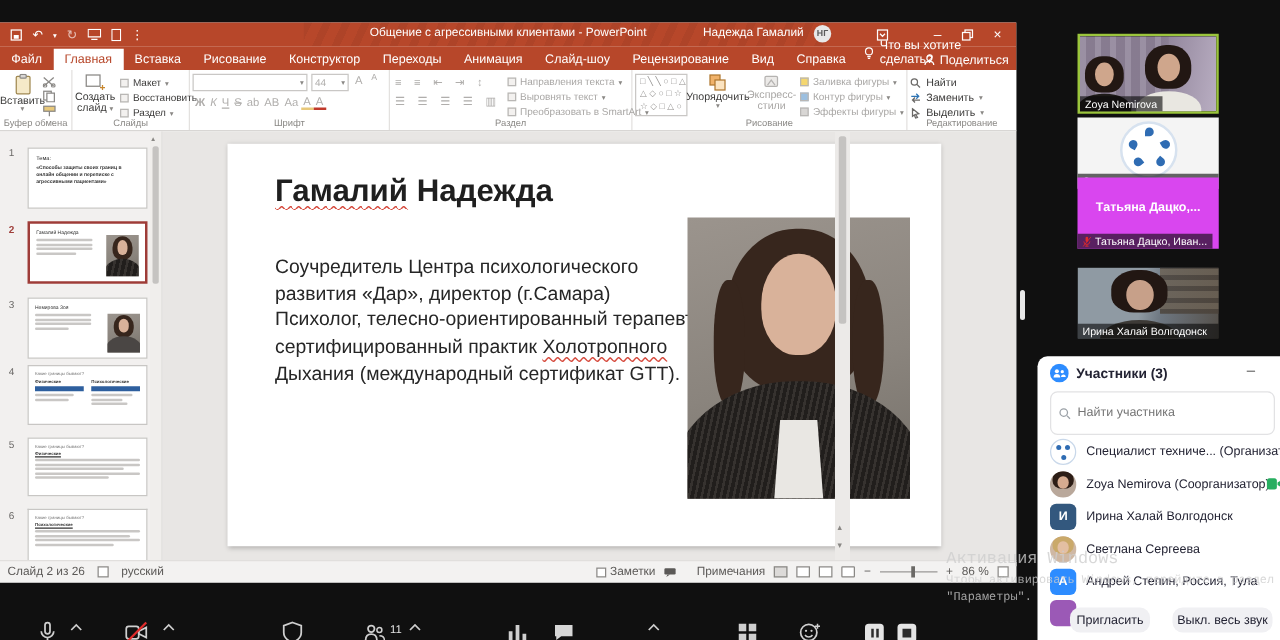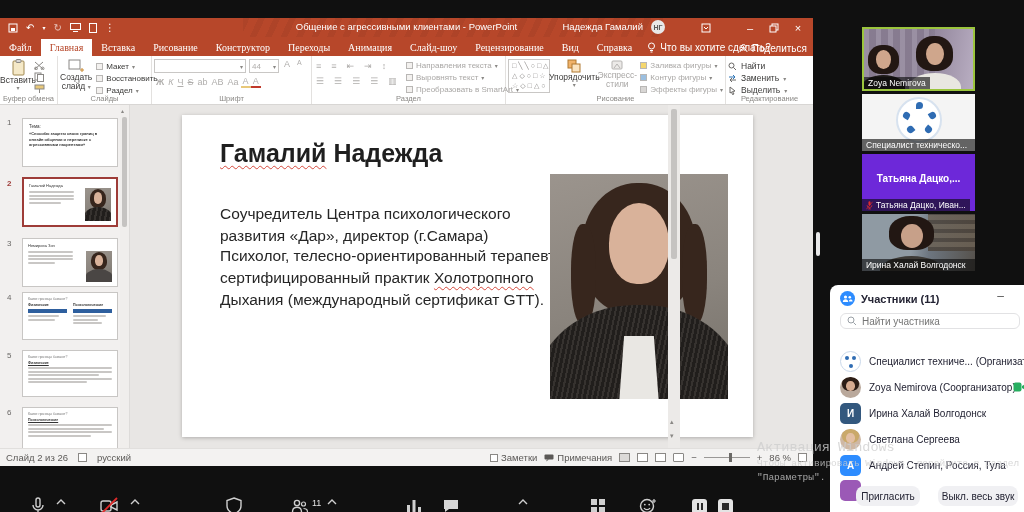--- a/index.html
+++ b/index.html
@@ -12,21 +12,21 @@
   #titlebar { position:absolute; left:0; top:0; width:100%; height:19px; background:#B7472A; color:#fff; }
   #titlebar .pattern { position:absolute; right:150px; top:0; width:420px; height:100%;
       background:repeating-linear-gradient(115deg, rgba(0,0,0,.10) 0 6px, transparent 6px 14px); opacity:.5; }
   .qat { position:absolute; left:8px; top:2px; display:flex; gap:8px; align-items:center; height:15px; color:#fff; font-size:10px; }
   .winttl { position:absolute; left:0; right:0; top:3px; text-align:center; font-size:9.5px; color:#fff; }
   .acct { position:absolute; right:170px; top:3px; font-size:9.5px; color:#fff; }
   .avatar-init { position:absolute; right:148px; top:2px; width:14px; height:14px; border-radius:50%; background:#e8e8e8; color:#5a5a5a; font-size:7px; display:flex; align-items:center; justify-content:center; font-weight:bold; }
   .winbtn { position:absolute; top:0; width:22px; height:19px; display:flex; align-items:center; justify-content:center; color:#fff; font-size:11px; }
 
   #tabrow { position:absolute; left:0; top:19px; width:100%; height:19px; background:#B7472A; display:flex; align-items:flex-end; }
-  .tab { color:#fff; font-size:10px; padding:3px 9px 3px; white-space:nowrap;font-family:Liberation Serif, serif; }
+  .tab { color:#fff; font-size:10px; padding:3px 9px 3px; white-space:nowrap; }
   .tab.active { background:#fff; color:#B7472A; }
   .tellme { display:flex; align-items:center; gap:4px; color:#fff; font-size:10px; padding:3px 6px; }
   .share-top { position:absolute; right:6px; bottom:2px; display:flex; gap:4px; align-items:center; color:#fff; font-size:10px; }
 
   #ribbon { position:absolute; left:0; top:38px; width:100%; height:49px; background:#fff; border-bottom:1px solid #d8d6d4; display:flex; }
   .rgroup { position:relative; height:100%; border-right:1px solid #e3e1df; padding:3px 2px 12px; }
   .rgroup .glabel { position:absolute; bottom:1px; left:0; right:0; text-align:center; font-size:7.5px; color:#8a8885; white-space:nowrap; overflow:hidden; }
   .bigbtn { display:flex; flex-direction:column; align-items:center; font-size:8.5px; color:#3b3a39; text-align:center; line-height:1.1; }
   .smallrow { display:flex; align-items:center; gap:3px; font-size:8px; color:#3b3a39; white-space:nowrap; }
   .dim { color:#a9a7a5; }
@@ -86,21 +86,21 @@
   .p-face { position:absolute; left:26%; top:14%; width:48%; height:44%; background:#cfa68c; border-radius:50%; }
   .p-body { position:absolute; left:-20%; bottom:-28%; width:140%; height:55%; border-radius:50% 50% 0 0; }
   .emblem { position:absolute; left:50%; top:46%; transform:translate(-50%,-50%); width:46px; height:46px; border-radius:50%; background:#fff; border:2px solid #d7e2ef; }
   .emb-dot { position:absolute; width:7px; height:7px; background:#2f6cb3; border-radius:50% 50% 50% 0; }
   .handle { position:absolute; left:3px; top:232px; width:4px; height:24px; background:#e8e8e8; border-radius:2px; }
 
   
   #panel { position:absolute; left:830px; top:285px; width:200px; height:227px; background:#fff; border-radius:8px 0 0 0; z-index:20; color:#232333; }
   .p-header { position:absolute; left:10px; top:6px; display:flex; align-items:center; gap:6px; font-size:11px; font-weight:bold; }
   .p-min { position:absolute; right:26px; top:4px; color:#555; font-size:12px; }
-  .searchbox { position:absolute; left:10px; top:28px; width:180px; height:16px; border:1px solid #e2e2e4; border-radius:6px; background:#fff; display:flex; align-items:center; padding:0 6px; gap:5px; }
+  .searchbox { position:absolute; left:10px; top:28px; width:180px; height:35px; border:1px solid #e2e2e4; border-radius:6px; background:#fff; display:flex; align-items:center; padding:0 6px; gap:5px; }
   .searchbox input { border:none; outline:none; font-size:10px; color:#333; width:140px; font-family:"Liberation Sans",sans-serif; background:transparent; }
   .prow { position:absolute; left:10px; width:200px; height:24px; display:flex; align-items:center; gap:8px; }
   .pav { width:21px; height:21px; border-radius:5px; flex:0 0 auto; display:flex; align-items:center; justify-content:center; color:#fff; font-size:10px; font-weight:bold; position:relative; overflow:hidden; }
   .pname { font-size:10px; color:#232333; white-space:nowrap; }
   .pbtn { position:absolute; height:20px; background:#f0f0f3; border-radius:8px; font-size:10px; color:#232333; display:flex; align-items:center; justify-content:center; border:none; font-family:"Liberation Sans",sans-serif; }
   .mini-face-hair { position:absolute; left:10%; top:2%; width:80%; height:66%; background:#2c1d16; border-radius:45%; }
   .mini-face { position:absolute; left:30%; top:22%; width:40%; height:46%; background:#d6ab90; border-radius:50%; }
 
   
   #toolbar { position:absolute; left:0; top:466px; width:830px; height:46px; z-index:10; }
@@ -501,21 +501,21 @@
 
     <div id="statusbar">
       <span>Слайд 2 из 26</span>
       <span class="vicon" style="width:9px"></span>
       <span>русский</span>
       <div class="right">
         <span style="display:flex;align-items:center;gap:3px">
             <span class="vicon" style="width:8px;height:8px"></span>
             <span>Заметки</span>
           </span>
-        <span style="display:flex;align-items:center;gap:3px">
+        <span style="display:flex;align-items:center;gap:16px">
             <svg width="10" height="8" viewBox="0 0 10 8">
               <rect x="0.5" y="0.5" width="9" height="5" rx="1" fill="#5b5957"></rect>
               <path d="M3 5.5L2 7.5l3-2z" fill="#5b5957"></path>
             </svg>
             <span>Примечания</span>
           </span>
         <span class="vicon active"></span>
         <span class="vicon"></span>
         <span class="vicon"></span>
         <span class="vicon" style="border-radius:1px"></span>
@@ -557,21 +557,21 @@
         <div class="emb-dot" style="left:5px;top:13px;transform:rotate(-60deg)"></div>
         <div class="emb-dot" style="left:31px;top:13px;transform:rotate(60deg)"></div>
         <div class="emb-dot" style="left:9px;top:27px;transform:rotate(-130deg)"></div>
         <div class="emb-dot" style="left:27px;top:27px;transform:rotate(130deg)"></div>
       </div>
       <div class="vlabel" style="right:0">
           <span>Специалист техническо...</span>
         </div>
     </div>
 
-    <div class="tile" style="top:154px;height:57px;background:#6d28d9">
+    <div class="tile" style="top:142px;height:57px;background:#d946ef">
       <div style="position:absolute;left:0;right:0;top:34%;text-align:center;color:#fff;font-size:10px;font-weight:bold">Татьяна Дацко,...</div>
       <div class="vlabel">
         <svg width="7" height="9" viewBox="0 0 10 13">
             <rect x="3.5" y="0.5" width="3" height="6" rx="1.5" fill="#E02B2B"></rect>
             <path d="M1.5 6a3.5 3.5 0 0 0 7 0M5 9.5v2M3 11.5h4" fill="none" stroke="#E02B2B"></path>
             <line x1="0.5" y1="12" x2="9.5" y2="1" stroke="#E02B2B"></line>
           </svg>
         <span>Татьяна Дацко, Иван...</span>
       </div>
     </div>
@@ -592,21 +592,21 @@
 
   <div id="panel">
     <div class="p-header">
       <svg width="15" height="15" viewBox="0 0 15 15">
           <circle cx="7.5" cy="7.5" r="7.5" fill="#2D8CFF"></circle>
           <circle cx="5.5" cy="6" r="1.6" fill="#fff"></circle>
           <circle cx="9.8" cy="6.3" r="1.3" fill="#fff"></circle>
           <path d="M2.8 11c0-2 1.3-2.8 2.7-2.8S8.2 9 8.2 11z" fill="#fff"></path>
           <path d="M8.8 10.6c.2-1.5 1-2 2-2 .9 0 1.6.5 1.8 2z" fill="#fff"></path>
         </svg>
-      <span>Участники (11)</span>
+      <span>Участники (3)</span>
     </div>
     <div class="p-min">–</div>
 
     <div class="searchbox">
       <svg width="10" height="10" viewBox="0 0 10 10">
           <circle cx="4" cy="4" r="3" fill="none" stroke="#9aa0a6"></circle>
           <line x1="6.5" y1="6.5" x2="9" y2="9" stroke="#9aa0a6"></line>
         </svg>
       <input type="text" placeholder="Найти участника" style="">
     </div>

